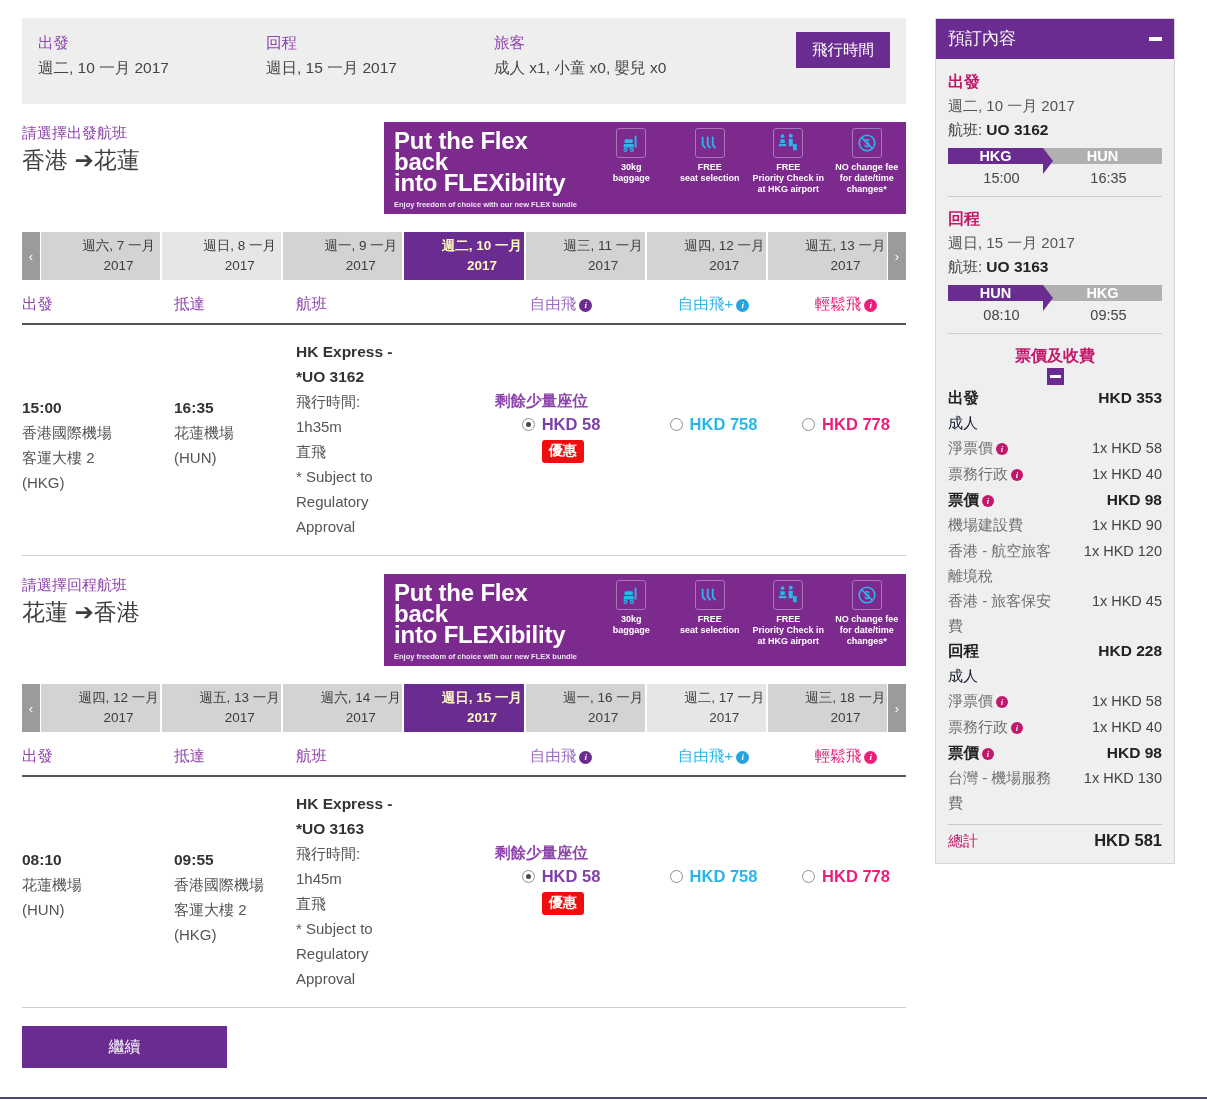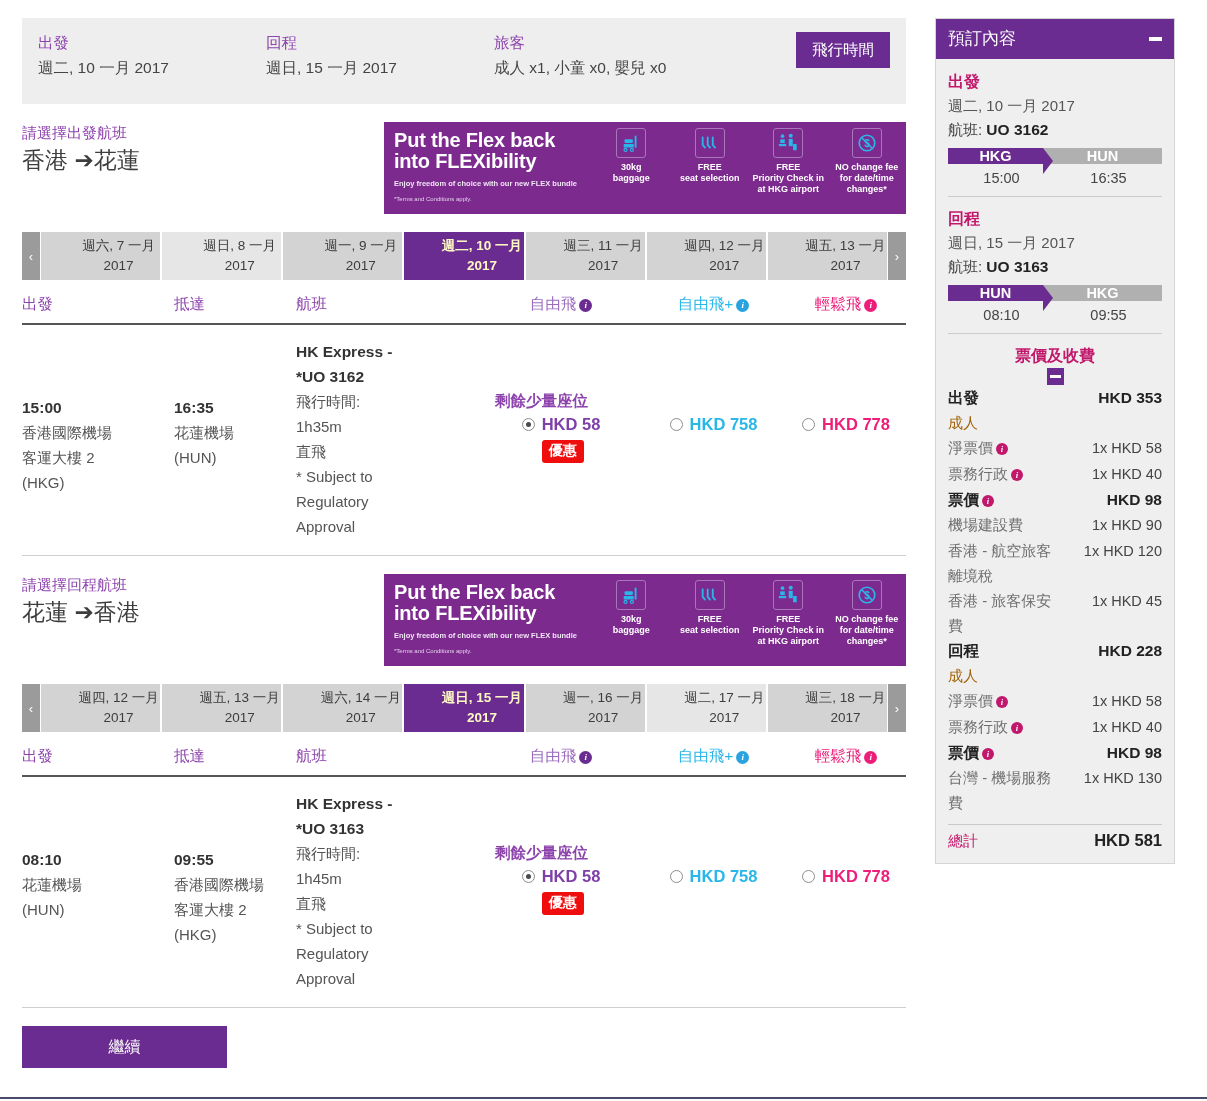--- a/index.html
+++ b/index.html
@@ -92,21 +92,21 @@
     display: flex;
     align-items: stretch;
     overflow: hidden;
   }
   .fb-left {
     width: 208px;
     padding: 8px 6px 4px 10px;
     color: #ffffff;
   }
   .fb-h {
-    font-size: 20px;
+    font-size: 24px;
     font-weight: bold;
     line-height: 21px;
     letter-spacing: -0.2px;
   }
   .fb-sub {
     font-size: 7.5px;
     font-weight: bold;
     line-height: 10px;
     margin-top: 7px;
     color: #f0e6f5;
@@ -442,21 +442,21 @@
   .fee-row {
     display: flex;
     justify-content: space-between;
     align-items: baseline;
     line-height: 25px;
   }
   .fee-row .k { color: #707070; font-size: 15px; padding-right: 6px; }
   .fee-row .v { color: #444444; font-size: 14.5px; white-space: nowrap; }
   .fee-row.strong .k { color: #222222; font-weight: bold; font-size: 15.5px; }
   .fee-row.strong .v { color: #222222; font-weight: bold; font-size: 15.5px; }
-  .fee-row.pax .k { color: #a16207; }
+  .fee-row.pax .k { color: #0f172a; }
   .fee-wrap-k { max-width: 115px; }
   .ibadge-sm {
     display: inline-block;
     width: 12px; height: 12px;
     border-radius: 50%;
     background: #c2186c;
     color: #ffffff;
     font-size: 8.5px;
     font-weight: bold;
     font-style: italic;

